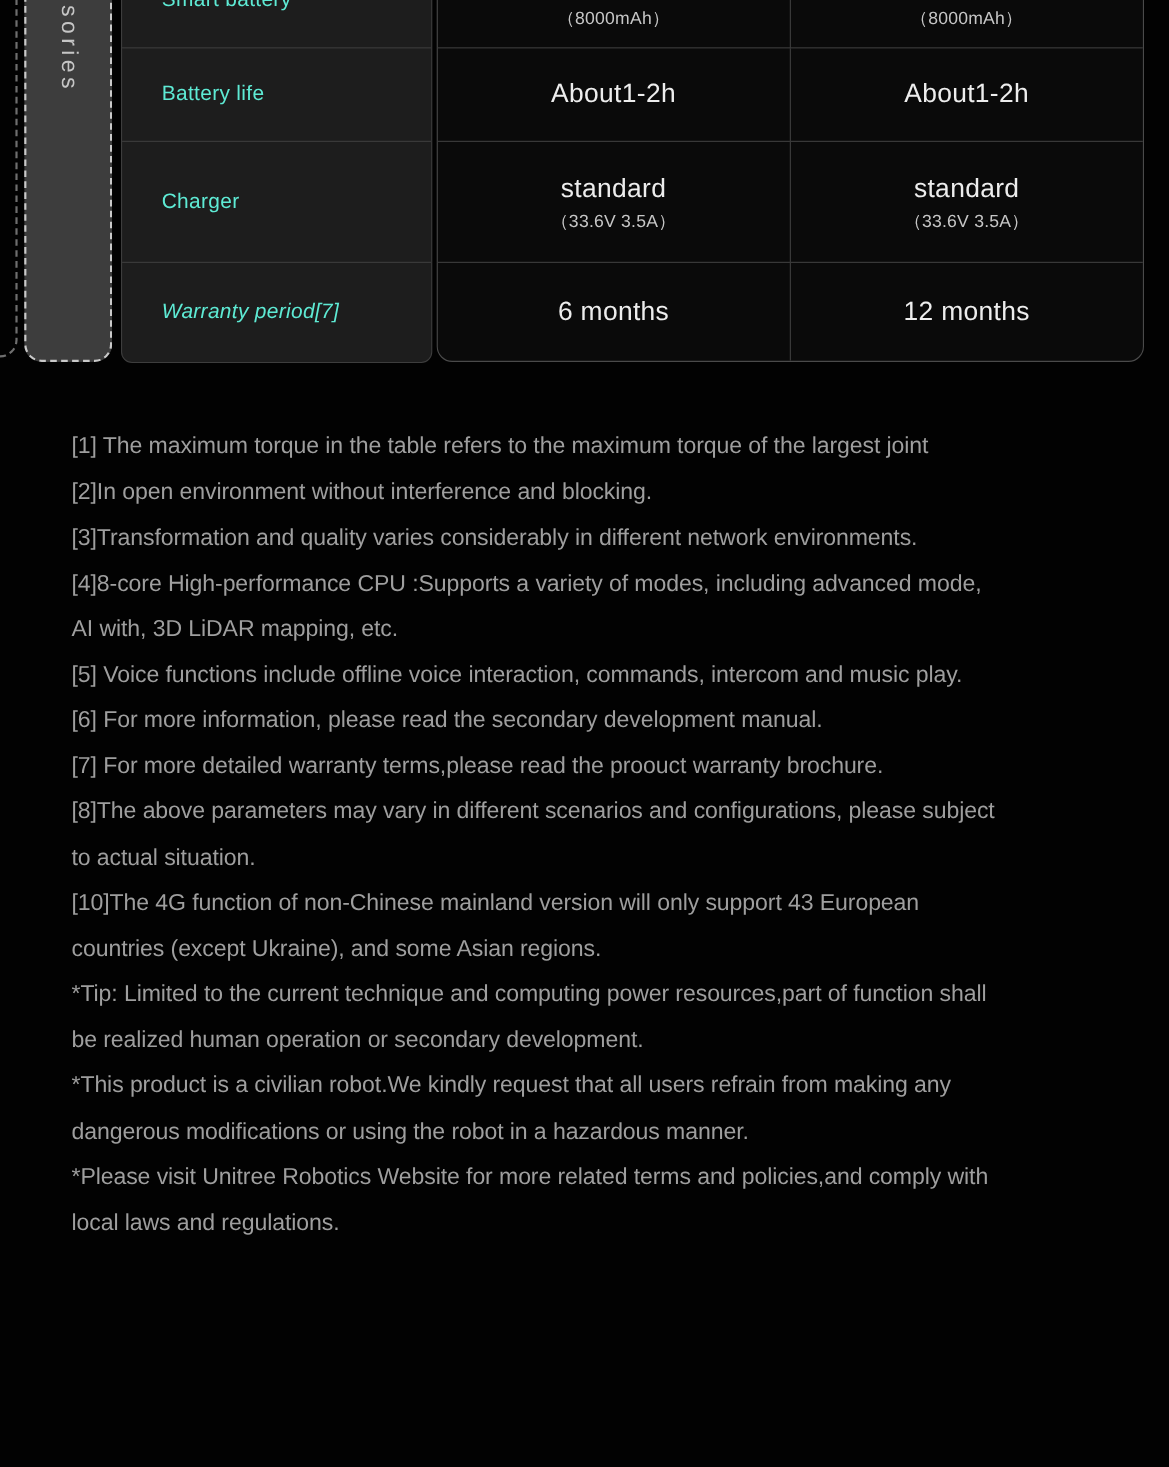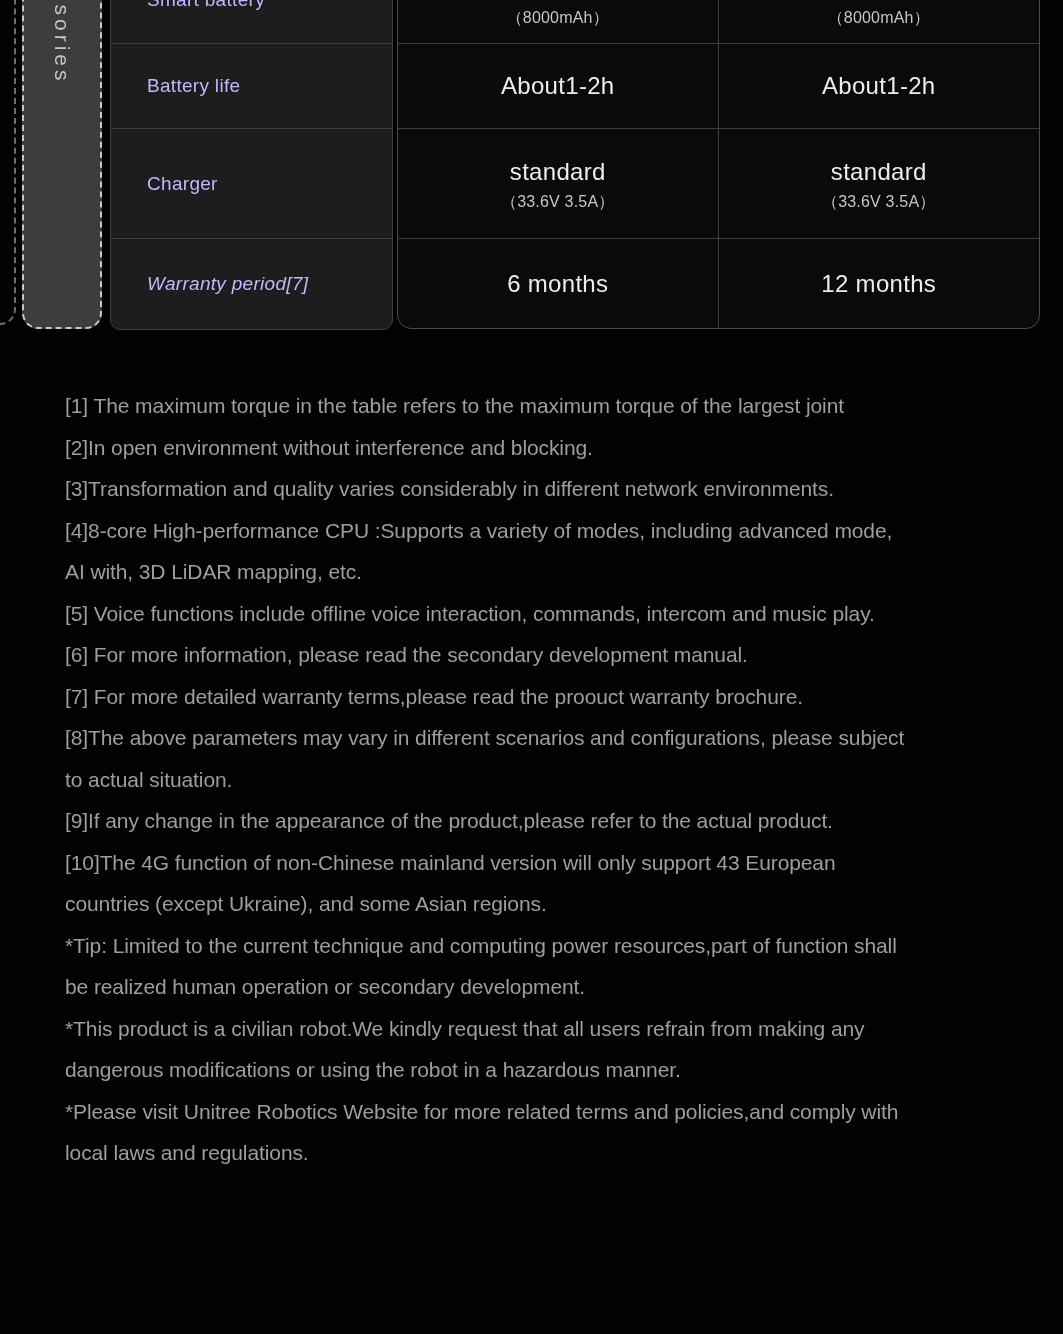--- a/index.html
+++ b/index.html
@@ -51,21 +51,21 @@
     background:#1d1d1d;
     border:1px solid #3d3d3d;
     border-radius:0 0 10px 10px;
   }
   .label-row{
     box-sizing:border-box;
     display:flex;
     align-items:center;
     padding-left:36px;
     border-bottom:1px solid #3d3d3d;
-    color:#c4b5fd;
+    color:#5eead4;
     font-size:19px;
     letter-spacing:0.3px;
   }
   .label-row:last-child{border-bottom:none;}
   .lr1{height:88px;} .lr2{height:85px;} .lr3{height:110px;} .lr4{height:90px;font-style:italic;}
 
   
   .value-grid{
     position:absolute;
     left:397px; top:-45px;
@@ -184,21 +184,20 @@
     <div class="note-line">[1] The maximum torque in the table refers to the maximum torque of the largest joint</div>
     <div class="note-line">[2]In open environment without interference and blocking.</div>
     <div class="note-line">[3]Transformation and quality varies considerably in different network environments.</div>
     <div class="note-line">[4]8-core High-performance CPU :Supports a variety of modes, including advanced mode,</div>
     <div class="note-line">AI with, 3D LiDAR mapping, etc.</div>
     <div class="note-line">[5] Voice functions include offline voice interaction, commands, intercom and music play.</div>
     <div class="note-line">[6] For more information, please read the secondary development manual.</div>
     <div class="note-line">[7] For more detailed warranty terms,please read the proouct warranty brochure.</div>
     <div class="note-line">[8]The above parameters may vary in different scenarios and configurations, please subject</div>
     <div class="note-line">to actual situation.</div>
-    <div class="note-line">[9]If any change in the appearance of the product,please refer to the actual product.</div>
     <div class="note-line">[10]The 4G function of non-Chinese mainland version will only support 43 European</div>
     <div class="note-line">countries (except Ukraine), and some Asian regions.</div>
     <div class="note-line">*Tip: Limited to the current technique and computing power resources,part of function shall</div>
     <div class="note-line">be realized human operation or secondary development.</div>
     <div class="note-line">*This product is a civilian robot.We kindly request that all users refrain from making any</div>
     <div class="note-line">dangerous modifications or using the robot in a hazardous manner.</div>
     <div class="note-line">*Please visit Unitree Robotics Website for more related terms and policies,and comply with</div>
     <div class="note-line">local laws and regulations.</div>
   </div>
 

